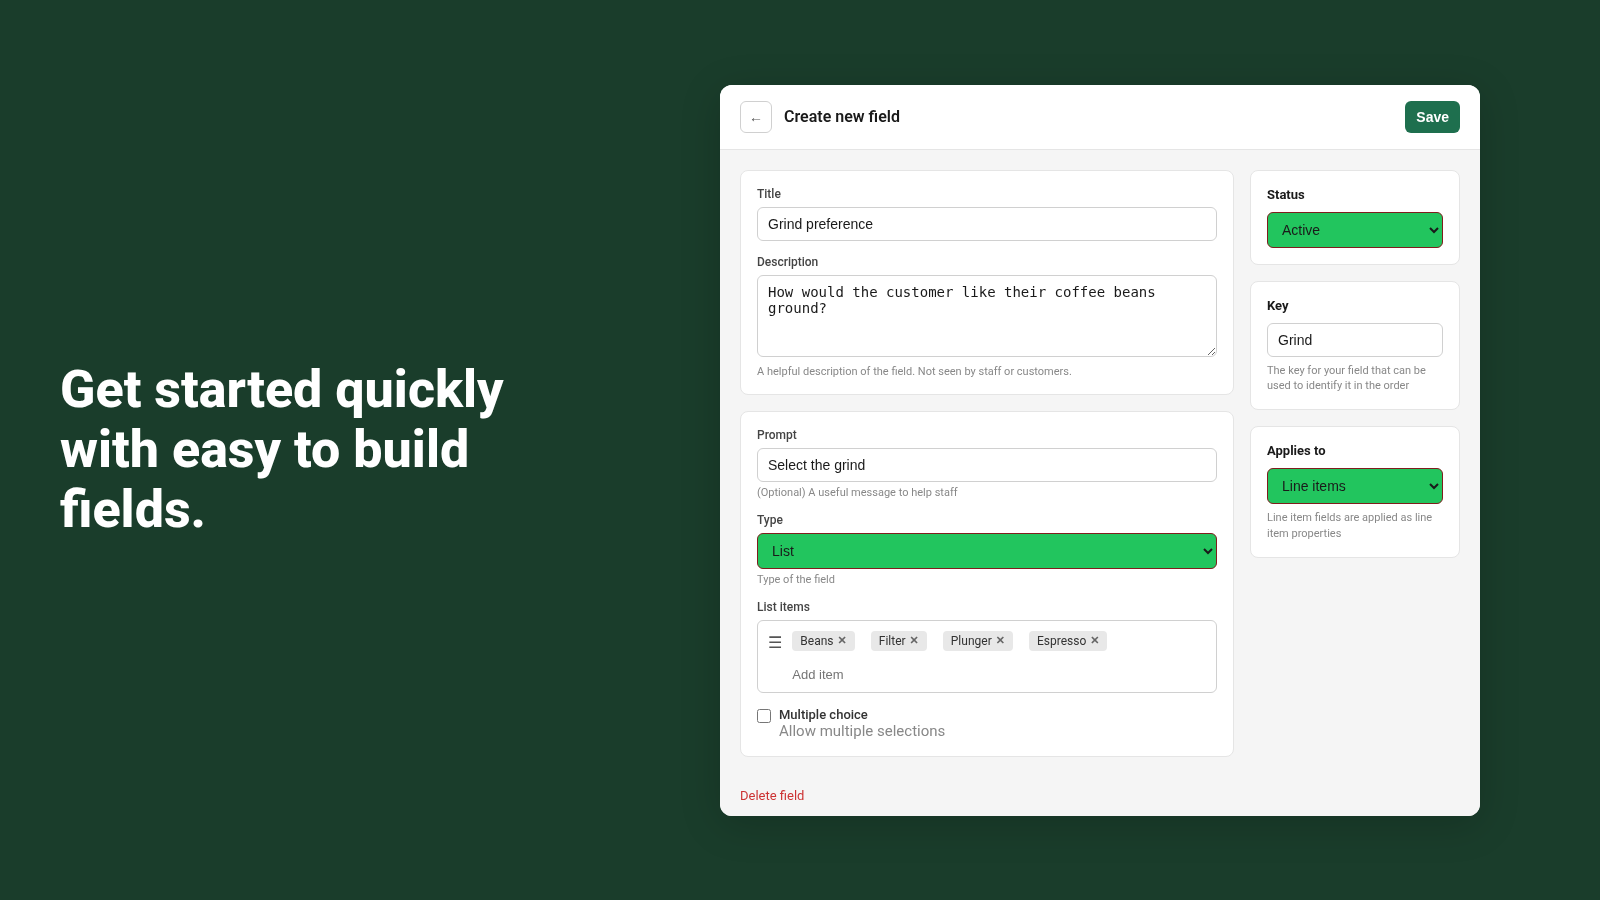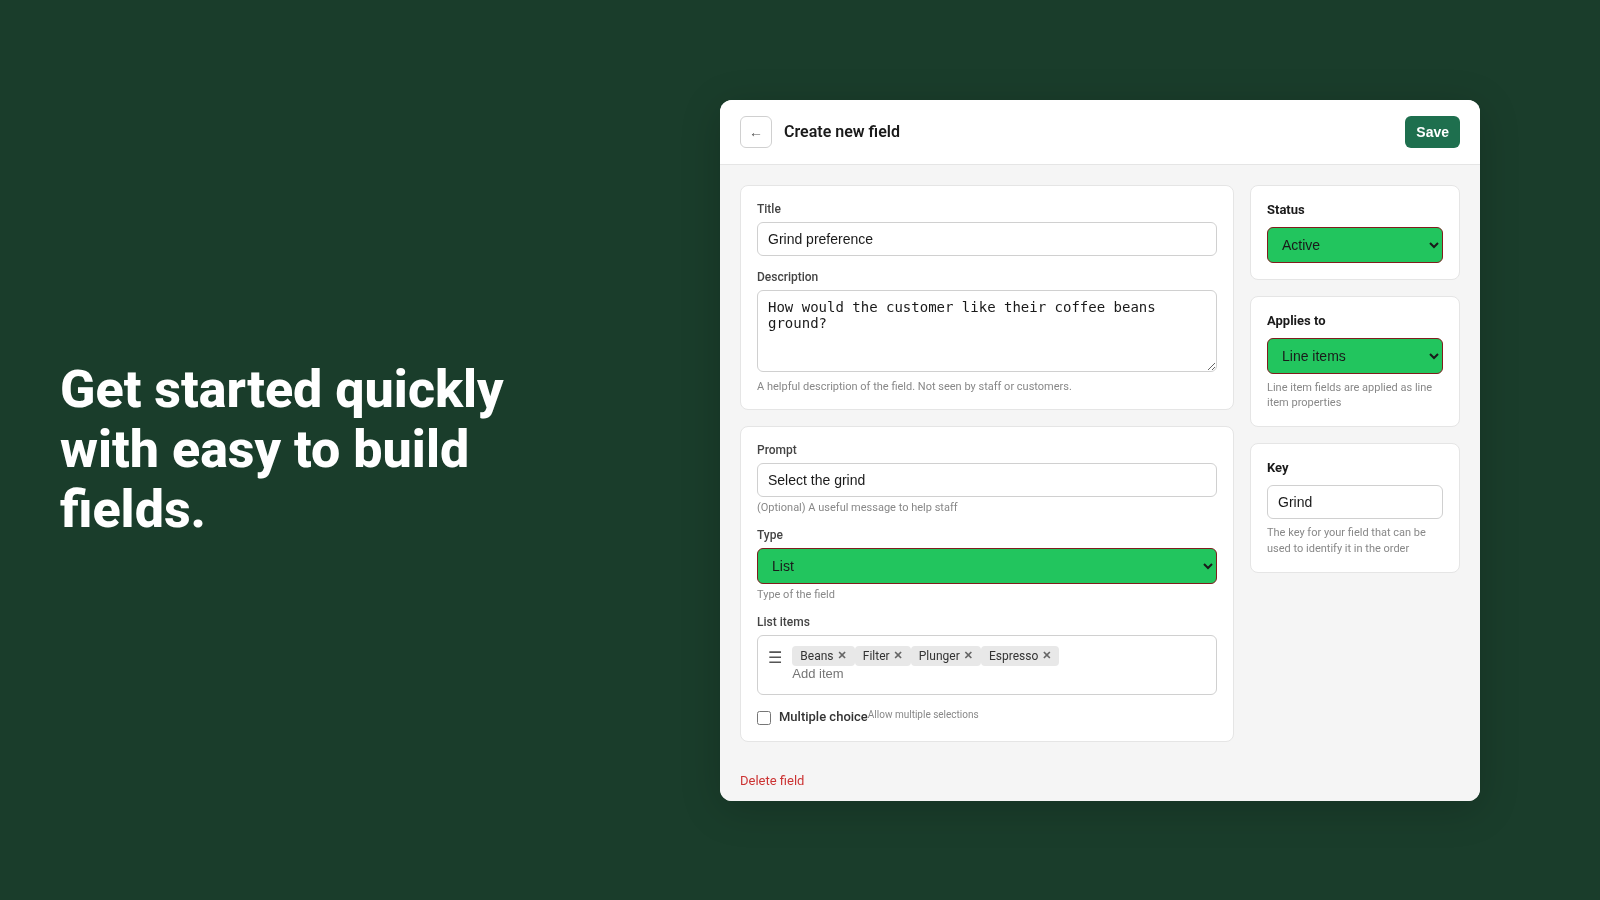--- a/index.html
+++ b/index.html
@@ -155,21 +155,21 @@
       min-height: 60px;
       display: flex;
       flex-wrap: wrap;
       align-items: flex-start;
       gap: 6px;
     }
     .list-items-inner {
       display: flex;
       flex-wrap: wrap;
       align-items: center;
-      gap: 0;
+      gap: 16px;
       flex: 1;
     }
     .list-icon {
       font-size: 16px;
       color: #555;
       margin-right: 4px;
       align-self: flex-start;
       padding-top: 2px;
     }
     .tag {
@@ -203,29 +203,29 @@
       gap: 8px;
     }
     .checkbox-input {
       width: 14px;
       height: 14px;
       margin-top: 2px;
       cursor: pointer;
     }
     .checkbox-label-group {
       display: flex;
-      flex-direction: row;
+      flex-direction: column;
     }
     .checkbox-label {
       font-size: 13px;
       color: #333;
       font-weight: 500;
     }
     .checkbox-hint {
-      font-size: 10px;
+      font-size: 15px;
       color: #888;
     }
     .delete-link {
       color: #cc3333;
       font-size: 13px;
       text-decoration: none;
       cursor: pointer;
       padding: 4px 0;
     }
     .side-card-title {
@@ -341,34 +341,34 @@
 
         <div class="card">
           <div class="side-card-title">Status</div>
           <select class="select-input">
             <option>Active</option>
             <option>Inactive</option>
           </select>
         </div>
 
         <div class="card">
+          <div class="side-card-title">Key</div>
+          <input class="text-input" type="text" value="Grind" style="">
+          <div class="key-hint">The key for your field that can be used to identify it in the order</div>
+        </div>
+
+        <div class="card">
           <div class="side-card-title">Applies to</div>
           <select class="select-input">
             <option>Line items</option>
             <option>Order</option>
             <option>Customer</option>
           </select>
           <div class="applies-hint">Line item fields are applied as line item properties</div>
         </div>
-
-        <div class="card">
-          <div class="side-card-title">Key</div>
-          <input class="text-input" type="text" value="Grind" style="">
-          <div class="key-hint">The key for your field that can be used to identify it in the order</div>
-        </div>
       </div>
     </div>
 
     <div class="modal-footer">
       <a class="delete-link">Delete field</a>
     </div>
   </div>
 </div>
 
 </body></html>

